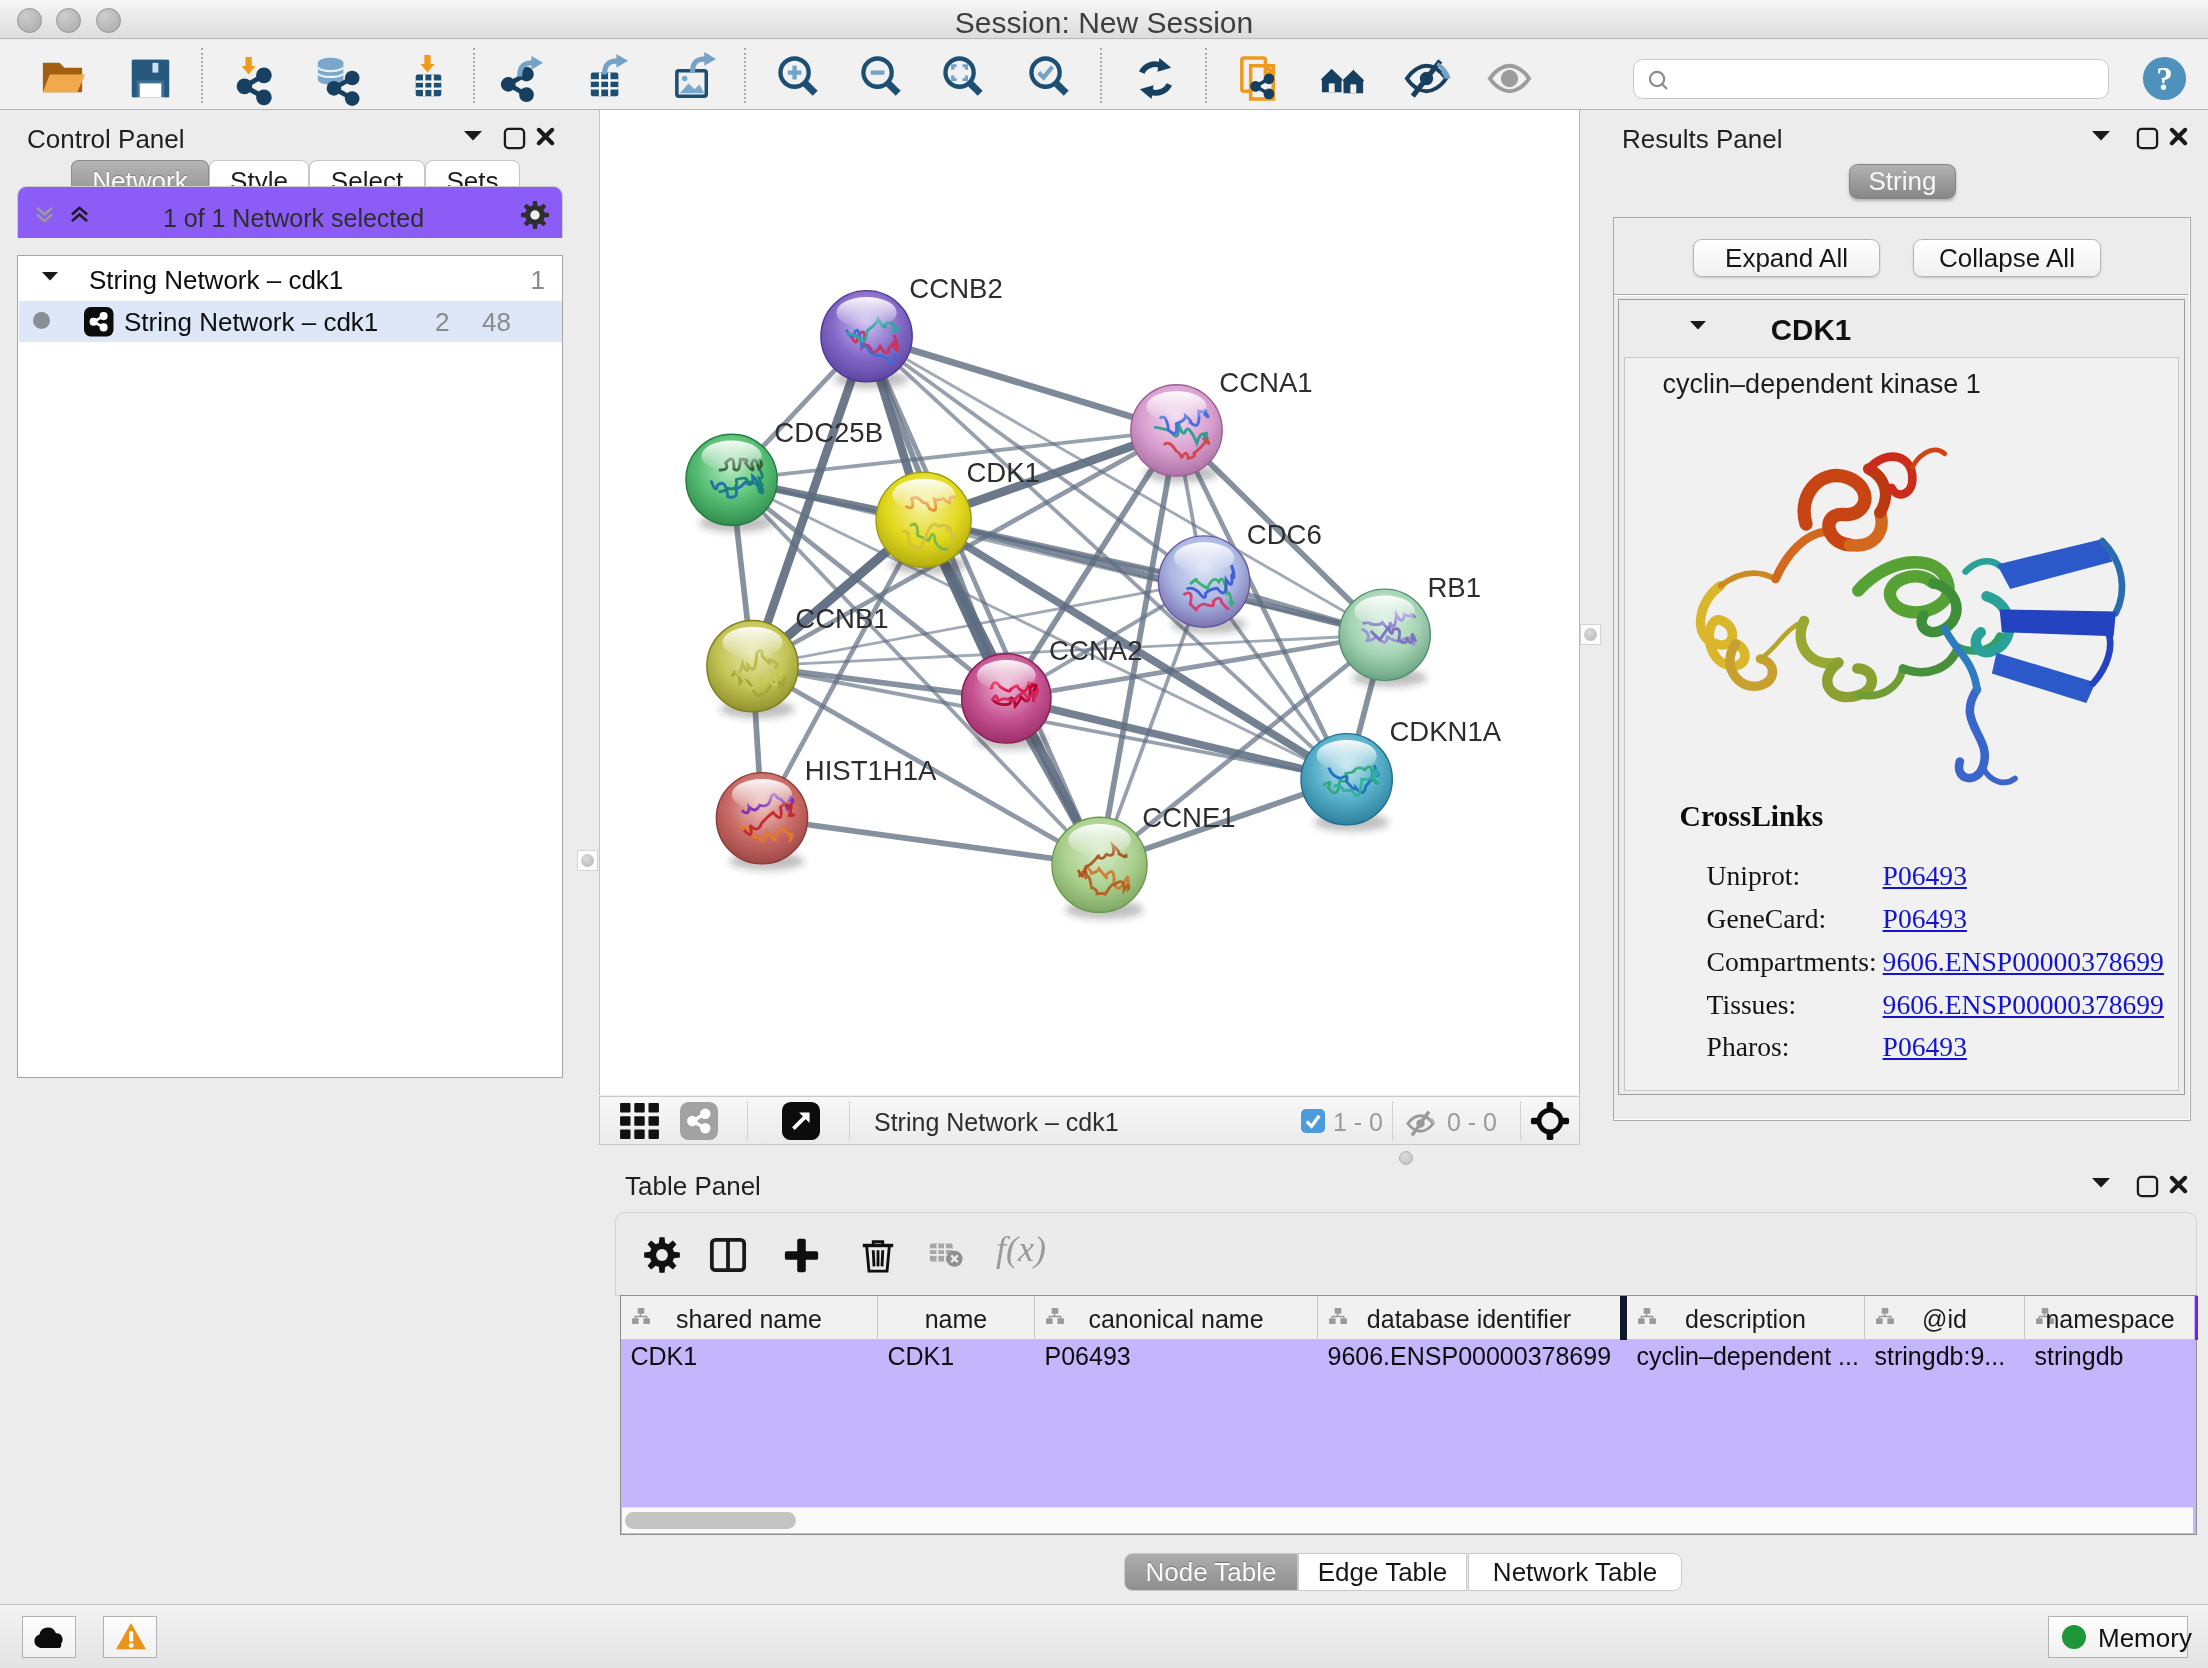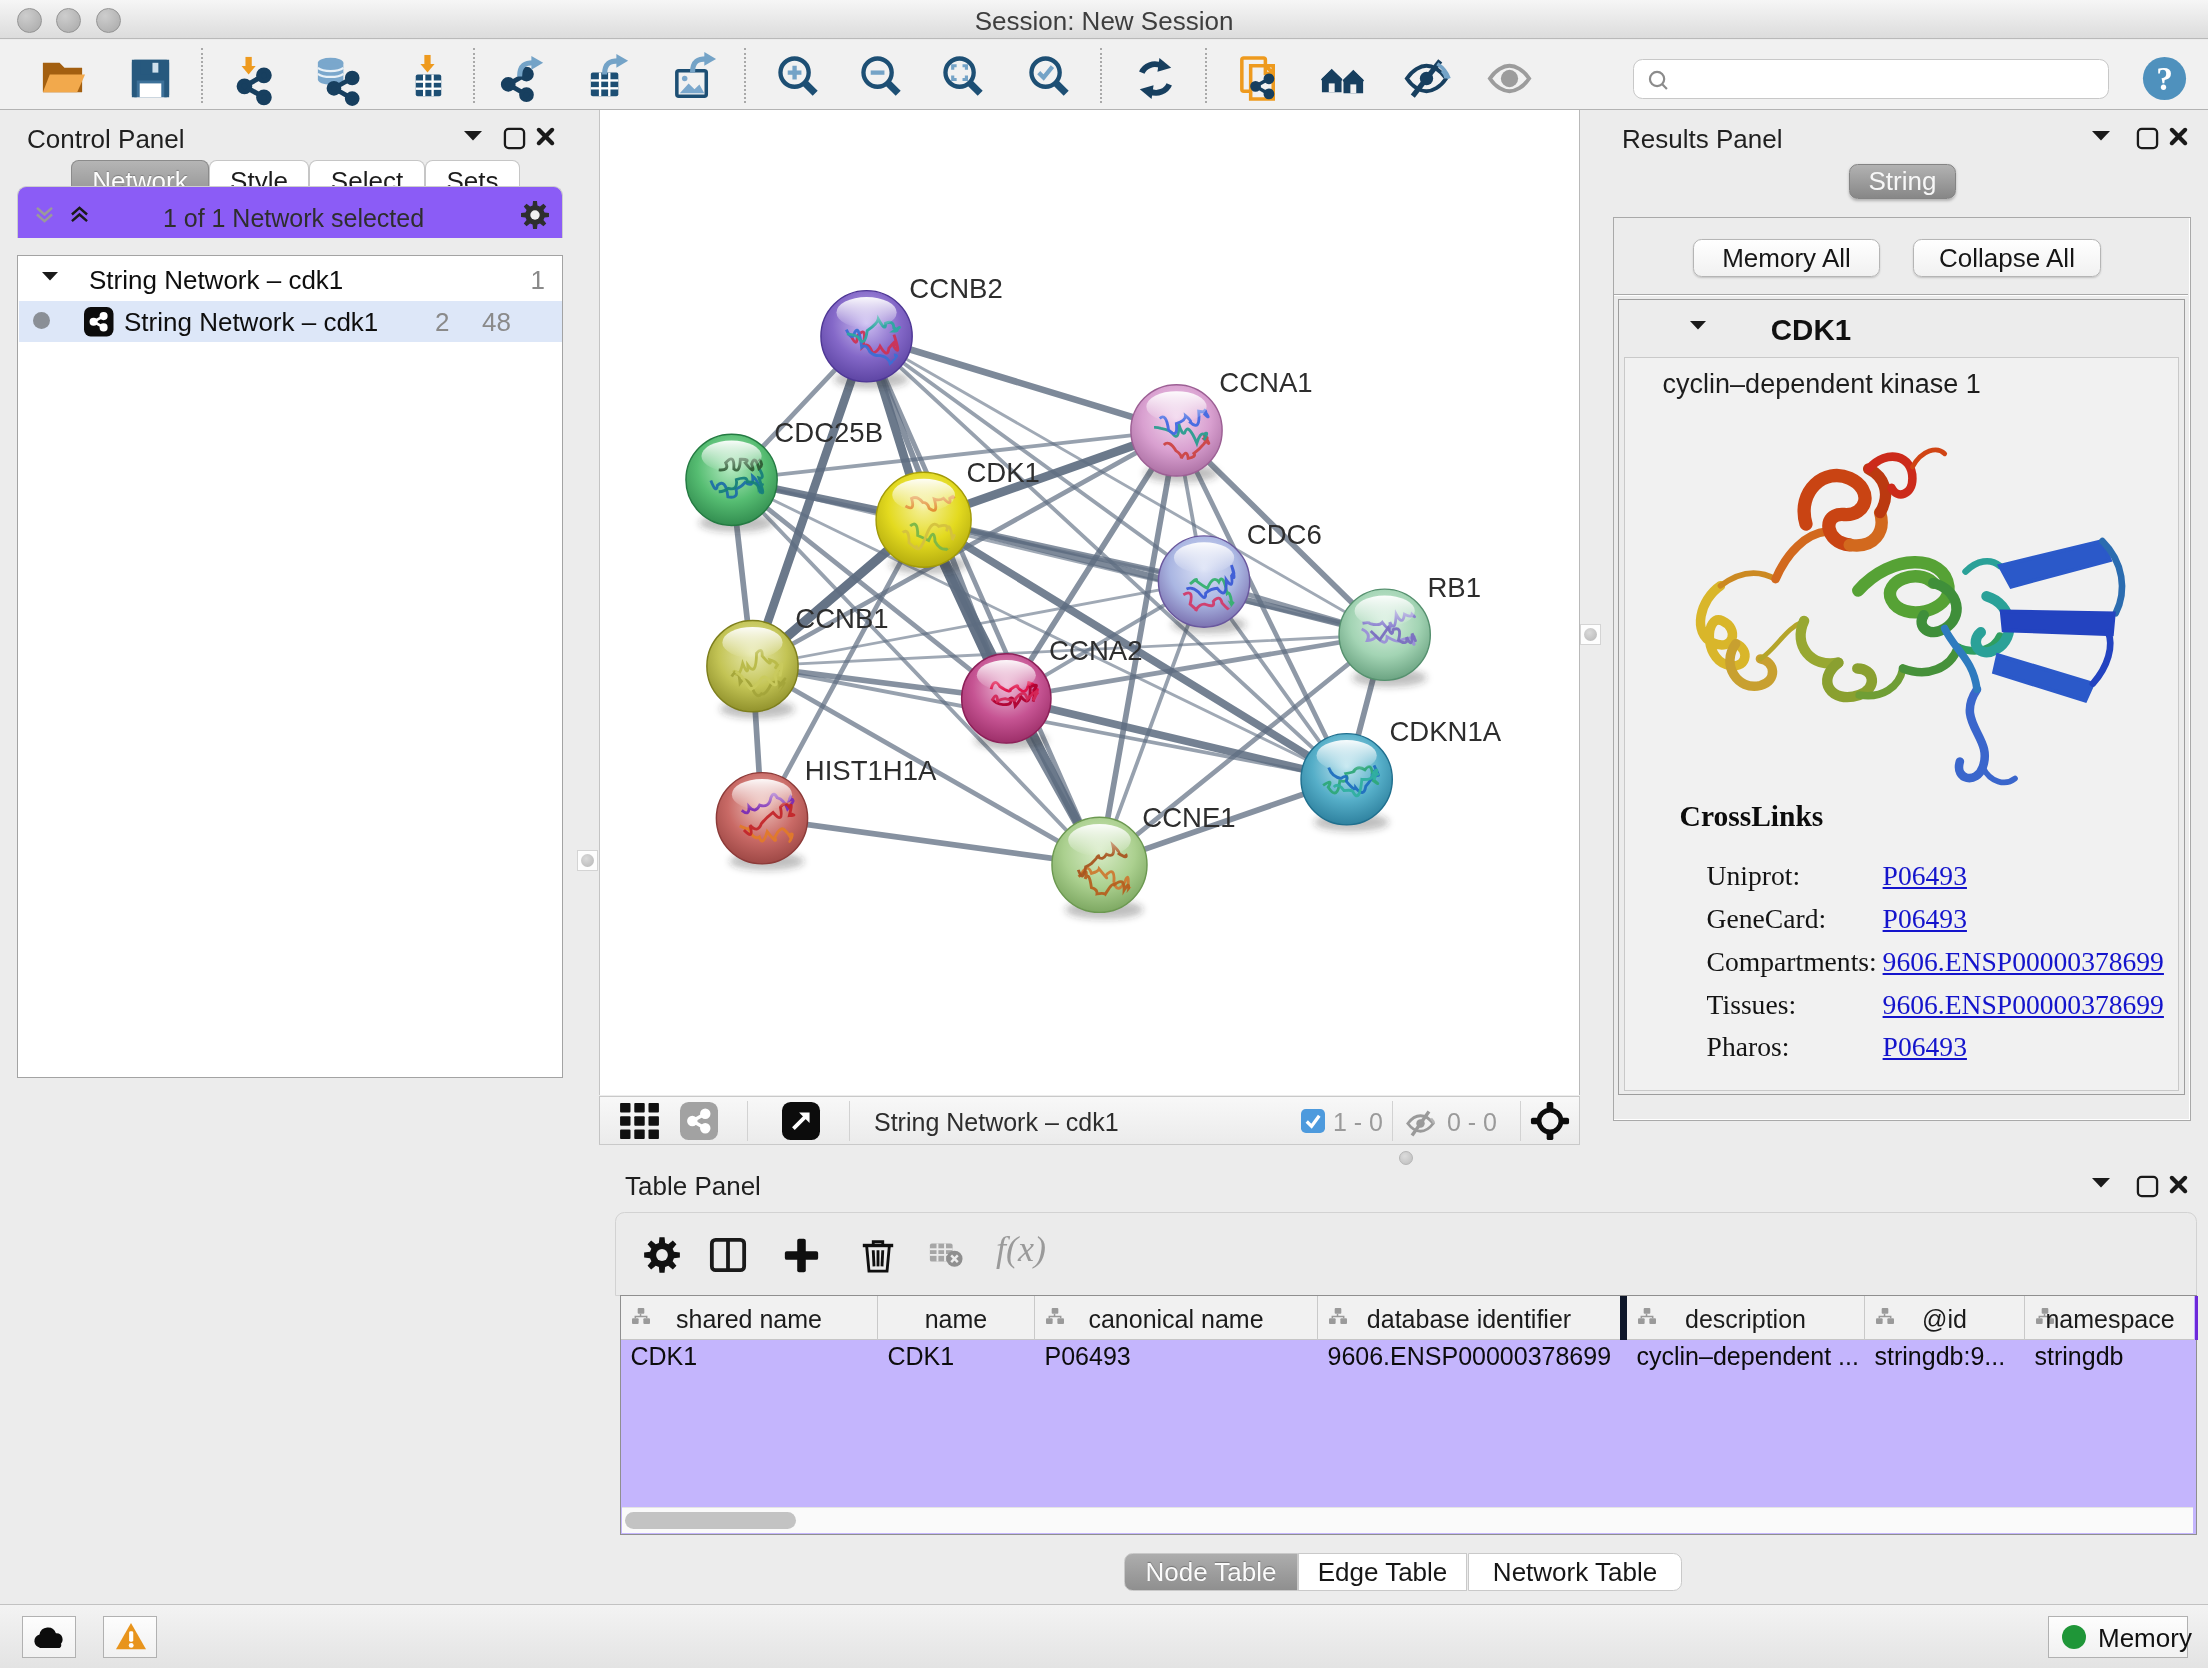--- a/index.html
+++ b/index.html
@@ -1,21 +1,21 @@
 <!DOCTYPE html>
 <html style="font-size:15px"><head>
 <meta charset="utf-8">
 <style>
 *{box-sizing:border-box;margin:0;padding:0}
 body{width:2208px;height:1668px;background:#ececec;font-family:"Liberation Sans",sans-serif;overflow:hidden;position:relative}
 .abs{position:absolute}
 
 .titlebar{position:absolute;left:0;top:0;width:2208px;height:39px;background:linear-gradient(#f6f6f6,#dcdcdc);border-bottom:1px solid #b9b9b9}
 .light{position:absolute;top:7.6px;width:25px;height:25px;border-radius:50%;background:radial-gradient(circle at 35% 30%,#cdcdcd,#a9a9a9);border:1.4px solid #949494}
-.wintitle{position:absolute;top:5.7px;left:0;width:100%;text-align:center;font-size:26px;color:#3e3e3e}
+.wintitle{position:absolute;top:5.7px;left:0;width:100%;text-align:center;font-size:30px;color:#3e3e3e}
 
 .toolbar{position:absolute;left:0;top:40px;width:2208px;height:70px;background:#f1f1f1;border-bottom:1.9px solid #b3b3b3}
 .tbi{position:absolute;top:13.3px;width:51px;height:51px}
 .tbi svg{width:51px;height:51px;display:block}
 .tsep{position:absolute;top:7.6px;height:55px;border-left:2.9px dotted #a9a9a9}
 .search{position:absolute;left:1633px;top:19px;width:476px;height:40px;background:#fff;border:1.9px solid #c8c8c8;border-radius:9.5px}
 .search svg{position:absolute;left:11.4px;top:6.7px}
 .search input{position:absolute;left:48px;top:2.9px;width:409px;height:30px;border:none;outline:none;font-size:24px;background:transparent}
 
 .phead{font-size:26px;color:#1f1f1f}
@@ -705,21 +705,21 @@
         <rect x="2" y="2" width="20" height="20" rx="4" fill="none" stroke="#1a1a1a" stroke-width="2.4"></rect>
       </svg>
     </span>
   <span class="hicon" style="left:2169px;top:127px">
       <svg width="19" height="19" viewBox="0 0 20 20" style="display:block;overflow:visible">
         <path d="M3 3 L17 17 M17 3 L3 17" stroke="#1a1a1a" stroke-width="4.4" stroke-linecap="round"></path>
       </svg>
     </span>
   <div class="rtab">String</div>
   <div class="rbox">
-    <div class="rbtn" style="left:79px;width:187px">Memory All</div>
+    <div class="rbtn" style="left:79px;width:187px">Expand All</div>
     <div class="rbtn" style="left:299px;width:188px">Collapse All</div>
     <div class="abs" style="left:0;top:76px;width:574px;border-top:1px solid #a9a9a9;box-shadow:0 1px 0 #fff"></div>
     <div class="cdkbox">
       <span class="hicon" style="left:71px;top:21px">
           <svg width="16" height="8.6" viewBox="0 0 17 9" style="display:block;overflow:visible">
             <path d="M0 0 L17 0 L8.5 9 Z" fill="#1a1a1a"></path>
           </svg>
         </span>
       <span class="abs" style="left:152px;top:13.3px;font-size:29.5px;font-weight:bold;color:#111">CDK1</span>
       <div class="cdkcontent">

